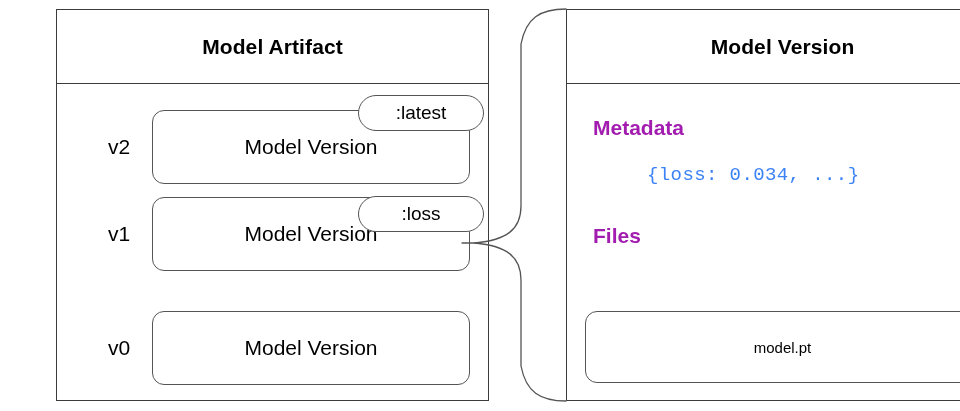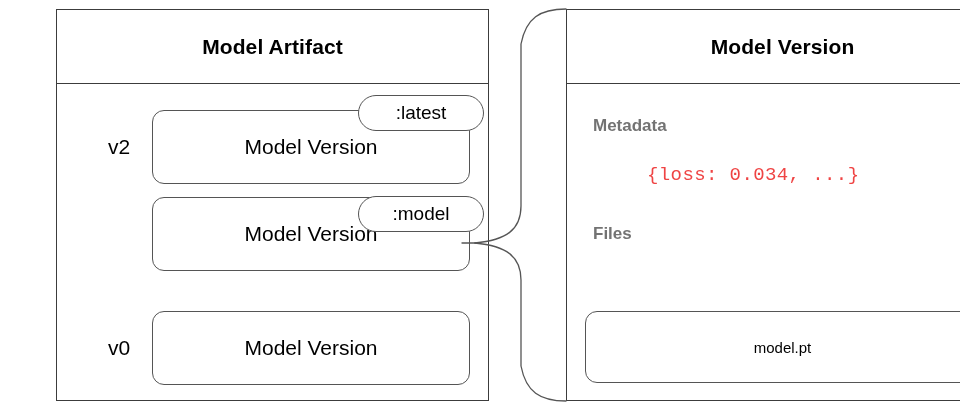--- a/index.html
+++ b/index.html
@@ -103,29 +103,29 @@
     z-index: 5;
   }
   .tag-pill-label {
     font-size: 19px;
     color: #000000;
   }
 
   
   .section-heading {
     position: absolute;
-    font-size: 17px;
+    font-size: 21px;
     font-weight: bold;
-    color: #737373;
+    color: #a21caf;
   }
   .metadata-value {
     position: absolute;
     font-family: "Liberation Mono", "DejaVu Sans Mono", monospace;
     font-size: 19px;
-    color: #ef4444;
+    color: #3b82f6;
     letter-spacing: 0.4px;
   }
   .file-box {
     position: absolute;
     box-sizing: border-box;
     border: 1.2px solid #555555;
     border-radius: 12px;
     background: #ffffff;
     display: flex;
     align-items: center;
@@ -161,41 +161,42 @@
     <div class="panel-body">
 
       <div class="version-row" style="top:26px;">
         <span class="version-label">v2</span>
         <div class="mv-box">
           <span class="mv-box-label">Model Version</span>
         </div>
       </div>
 
       <div class="version-row" style="top:113px;">
+        <span class="version-label">v1</span>
         <div class="mv-box">
           <span class="mv-box-label">Model Version</span>
         </div>
       </div>
 
       <div class="version-row" style="top:227px;">
         <span class="version-label">v0</span>
         <div class="mv-box">
           <span class="mv-box-label">Model Version</span>
         </div>
       </div>
 
     </div>
   </div>
 
   <div class="tag-pill" style="left:310px; top:95px;">
     <span class="tag-pill-label">:latest</span>
   </div>
 
   <div class="tag-pill" style="left:310px; top:196px;">
-    <span class="tag-pill-label">:model</span>
+    <span class="tag-pill-label">:loss</span>
   </div>
 
   <svg id="connector" viewBox="0 0 960 411">
     <g fill="none" stroke="#555555" stroke-width="1.3" stroke-linecap="round">
 
       <path d="M 518 9
                C 492 9, 478 18, 473 44
                L 473 206
                C 473 230, 458 240, 427 243"></path>
 

